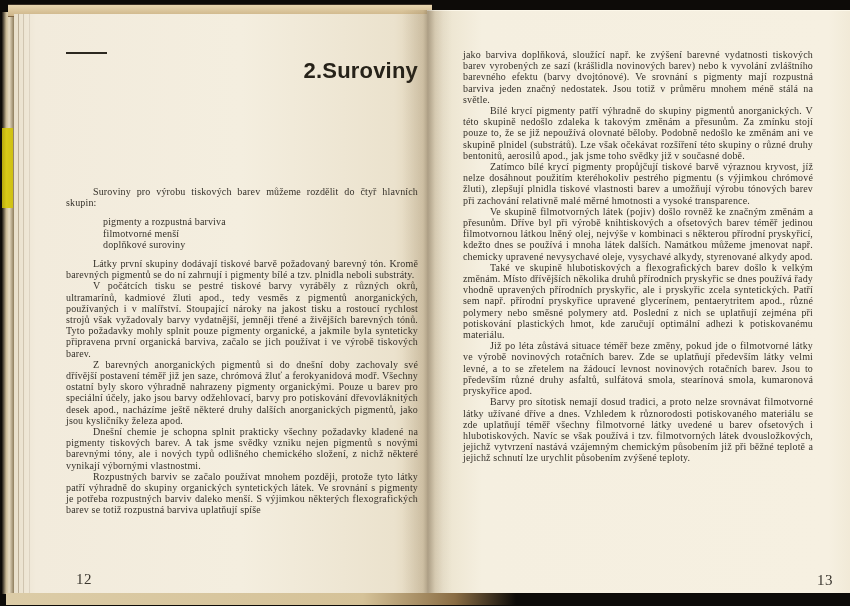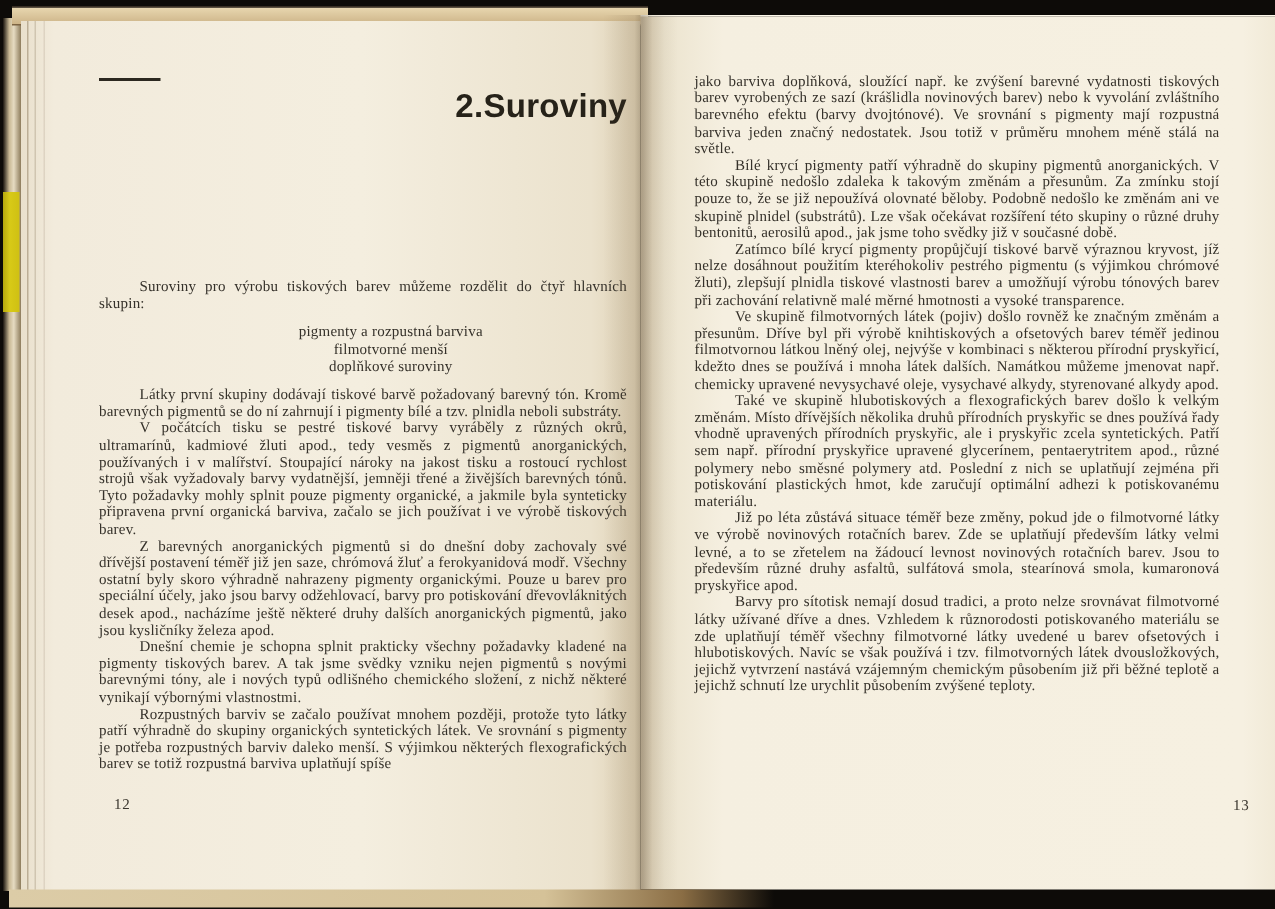--- a/index.html
+++ b/index.html
@@ -62,24 +62,24 @@
   .right-col { left: 36px; top: 38px; width: 350px; }
   .heading-block { margin-top: 38px; color: #262219; }
   .heading-rule { width: 41px; height: 2px; background: #2c2820; margin-bottom: 7px; }
   .heading-line {
     font-family: "Liberation Sans", sans-serif;
     font-weight: bold; font-size: 22px; line-height: 20px;
     text-align: right; letter-spacing: 0.2px;
   }
   .chapter-number { display: inline-block; width: 37px; }
   .intro { margin: 105px 0 0 0; text-indent: 27px; }
-  .cat-list { margin: 8px 0 8px 37px; text-align: center; }
+  .cat-list { margin: 8px 0 8px 37px; text-align: left; }
   .para { margin: 0; text-indent: 27px; }
   .para.no-indent { text-indent: 0; }
-  .folio { position: absolute; font-size: 10px; color: #3a362e; letter-spacing: 0.5px; }
+  .folio { position: absolute; font-size: 15px; color: #3a362e; letter-spacing: 0.5px; margin-top: 40px; }
   .folio-left  { left: 62px; top: 517px; }
   .folio-right { right: 40px; top: 521px; }
 </style>
 </head>
 <body>
 
 <div class="left-edge-stack"></div>
 <div class="top-edge"></div>
 <div class="yellow-strip"></div>
 

